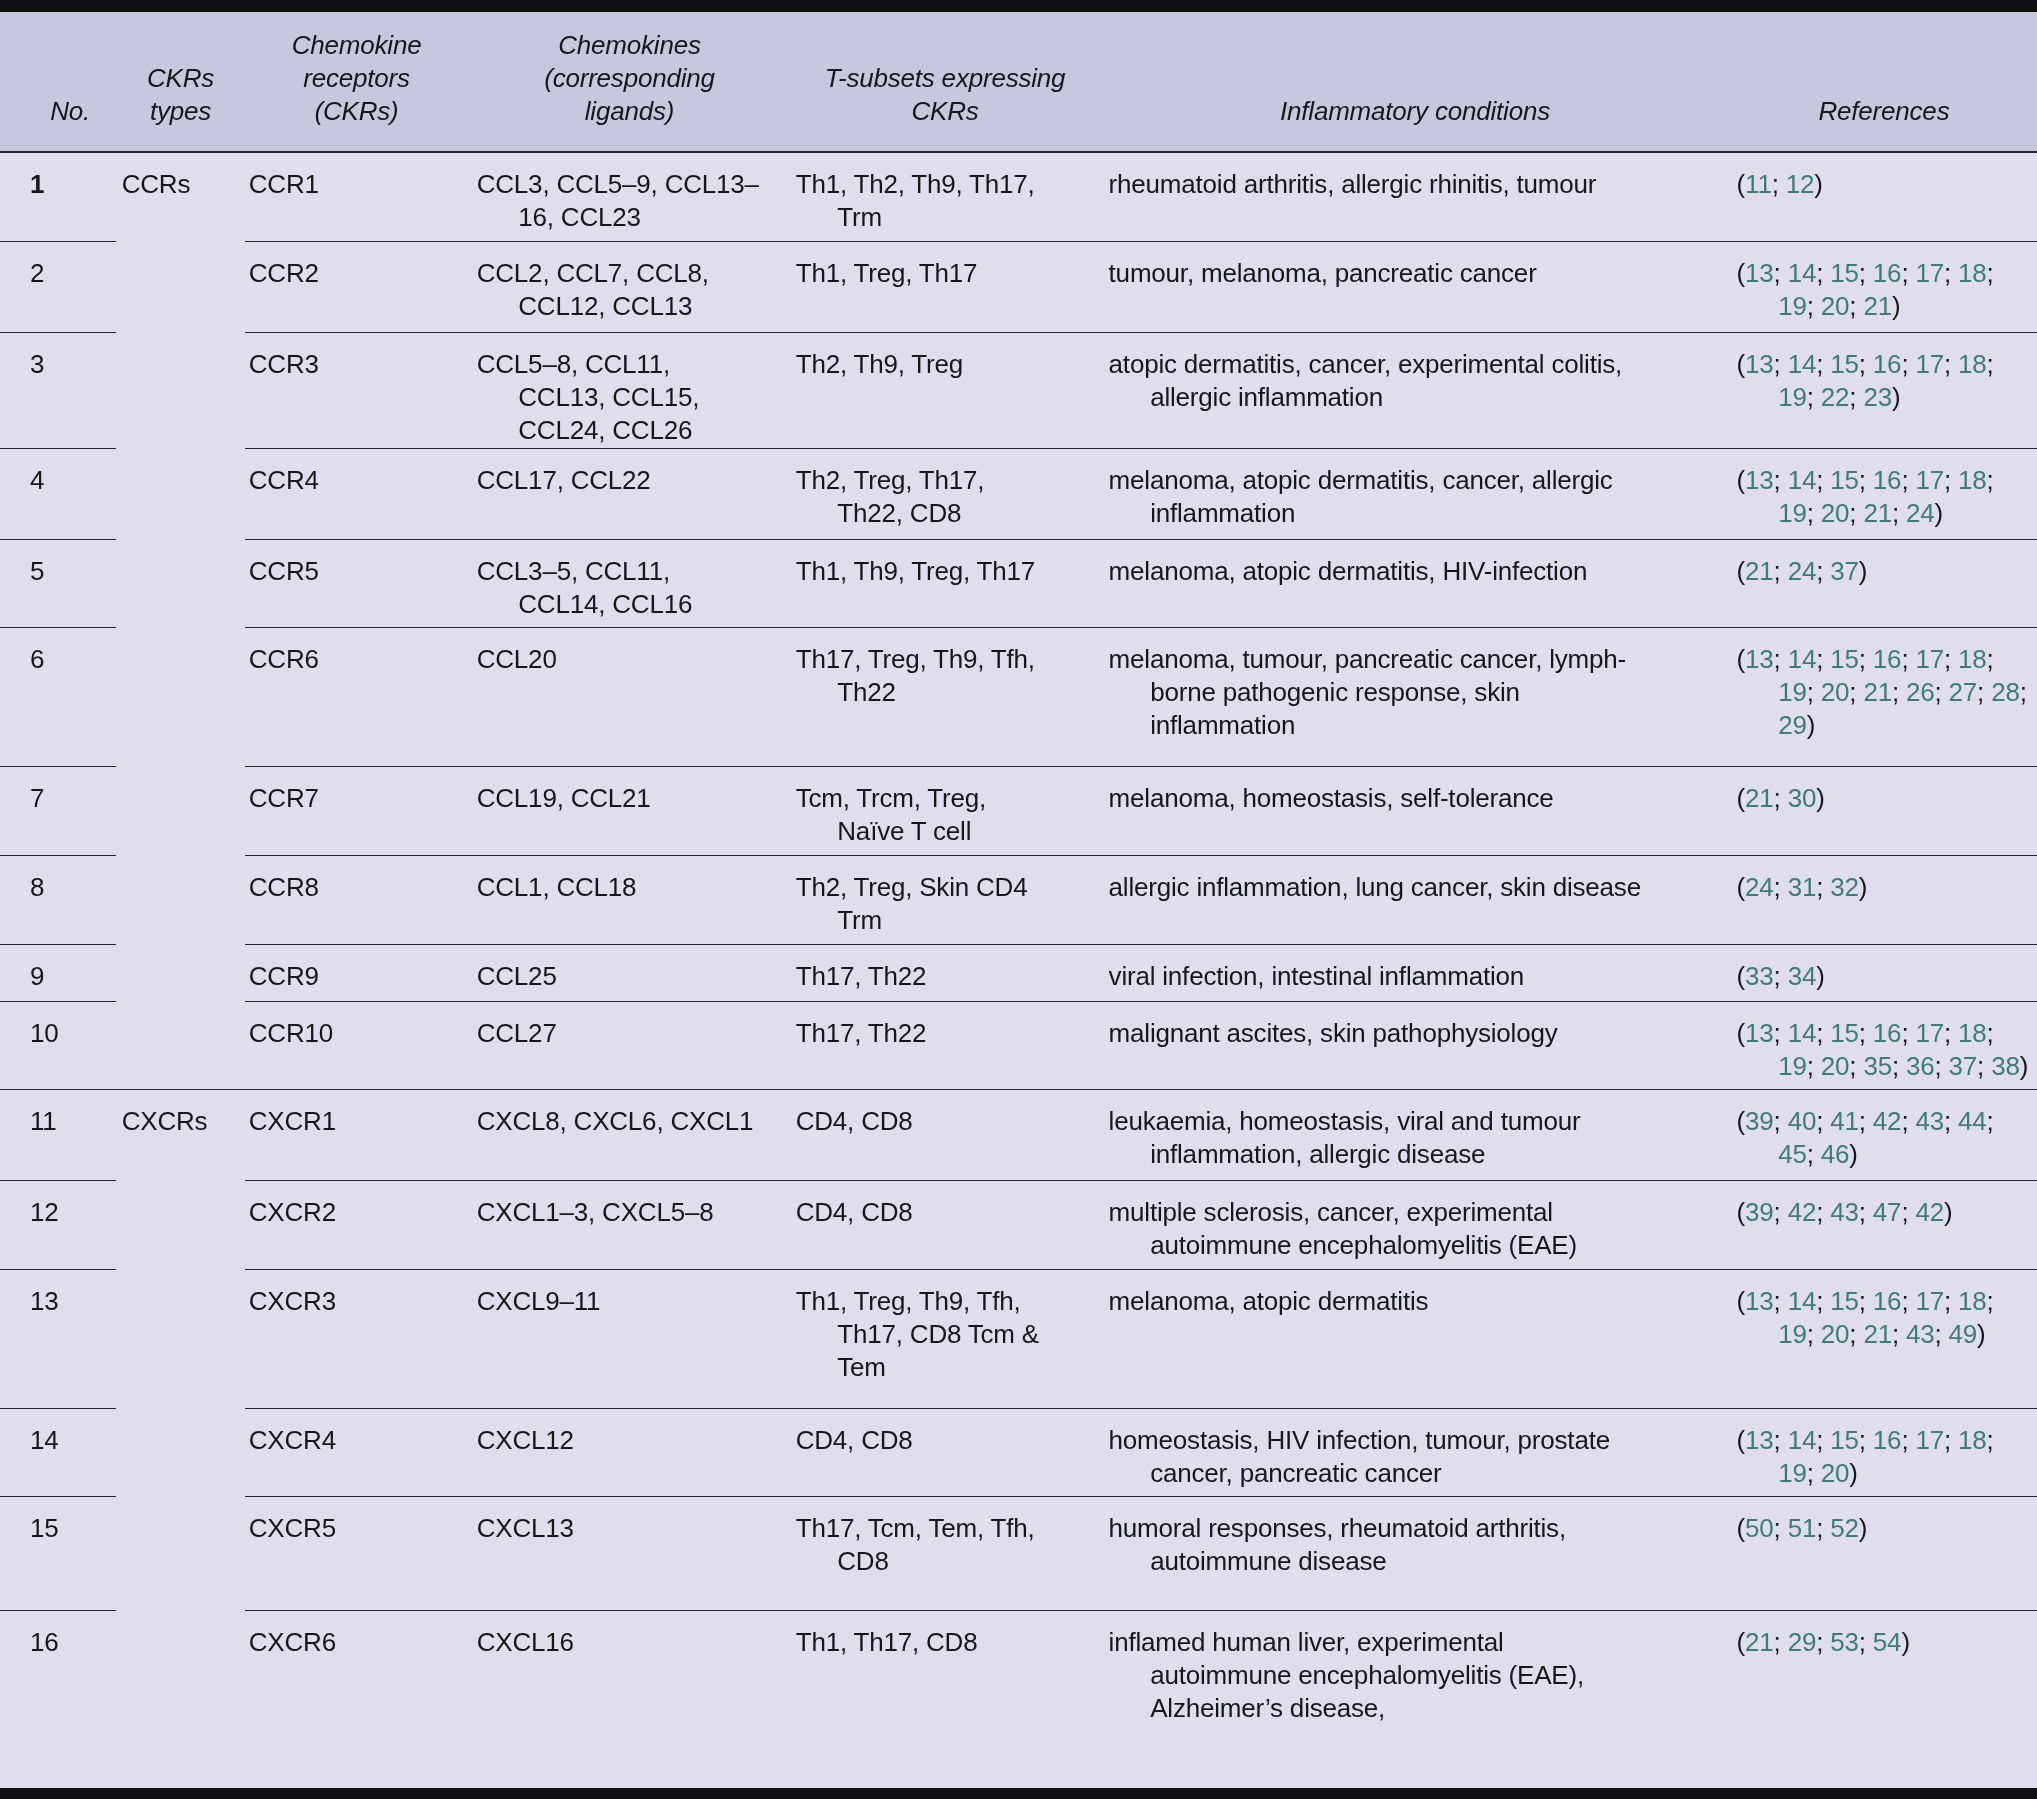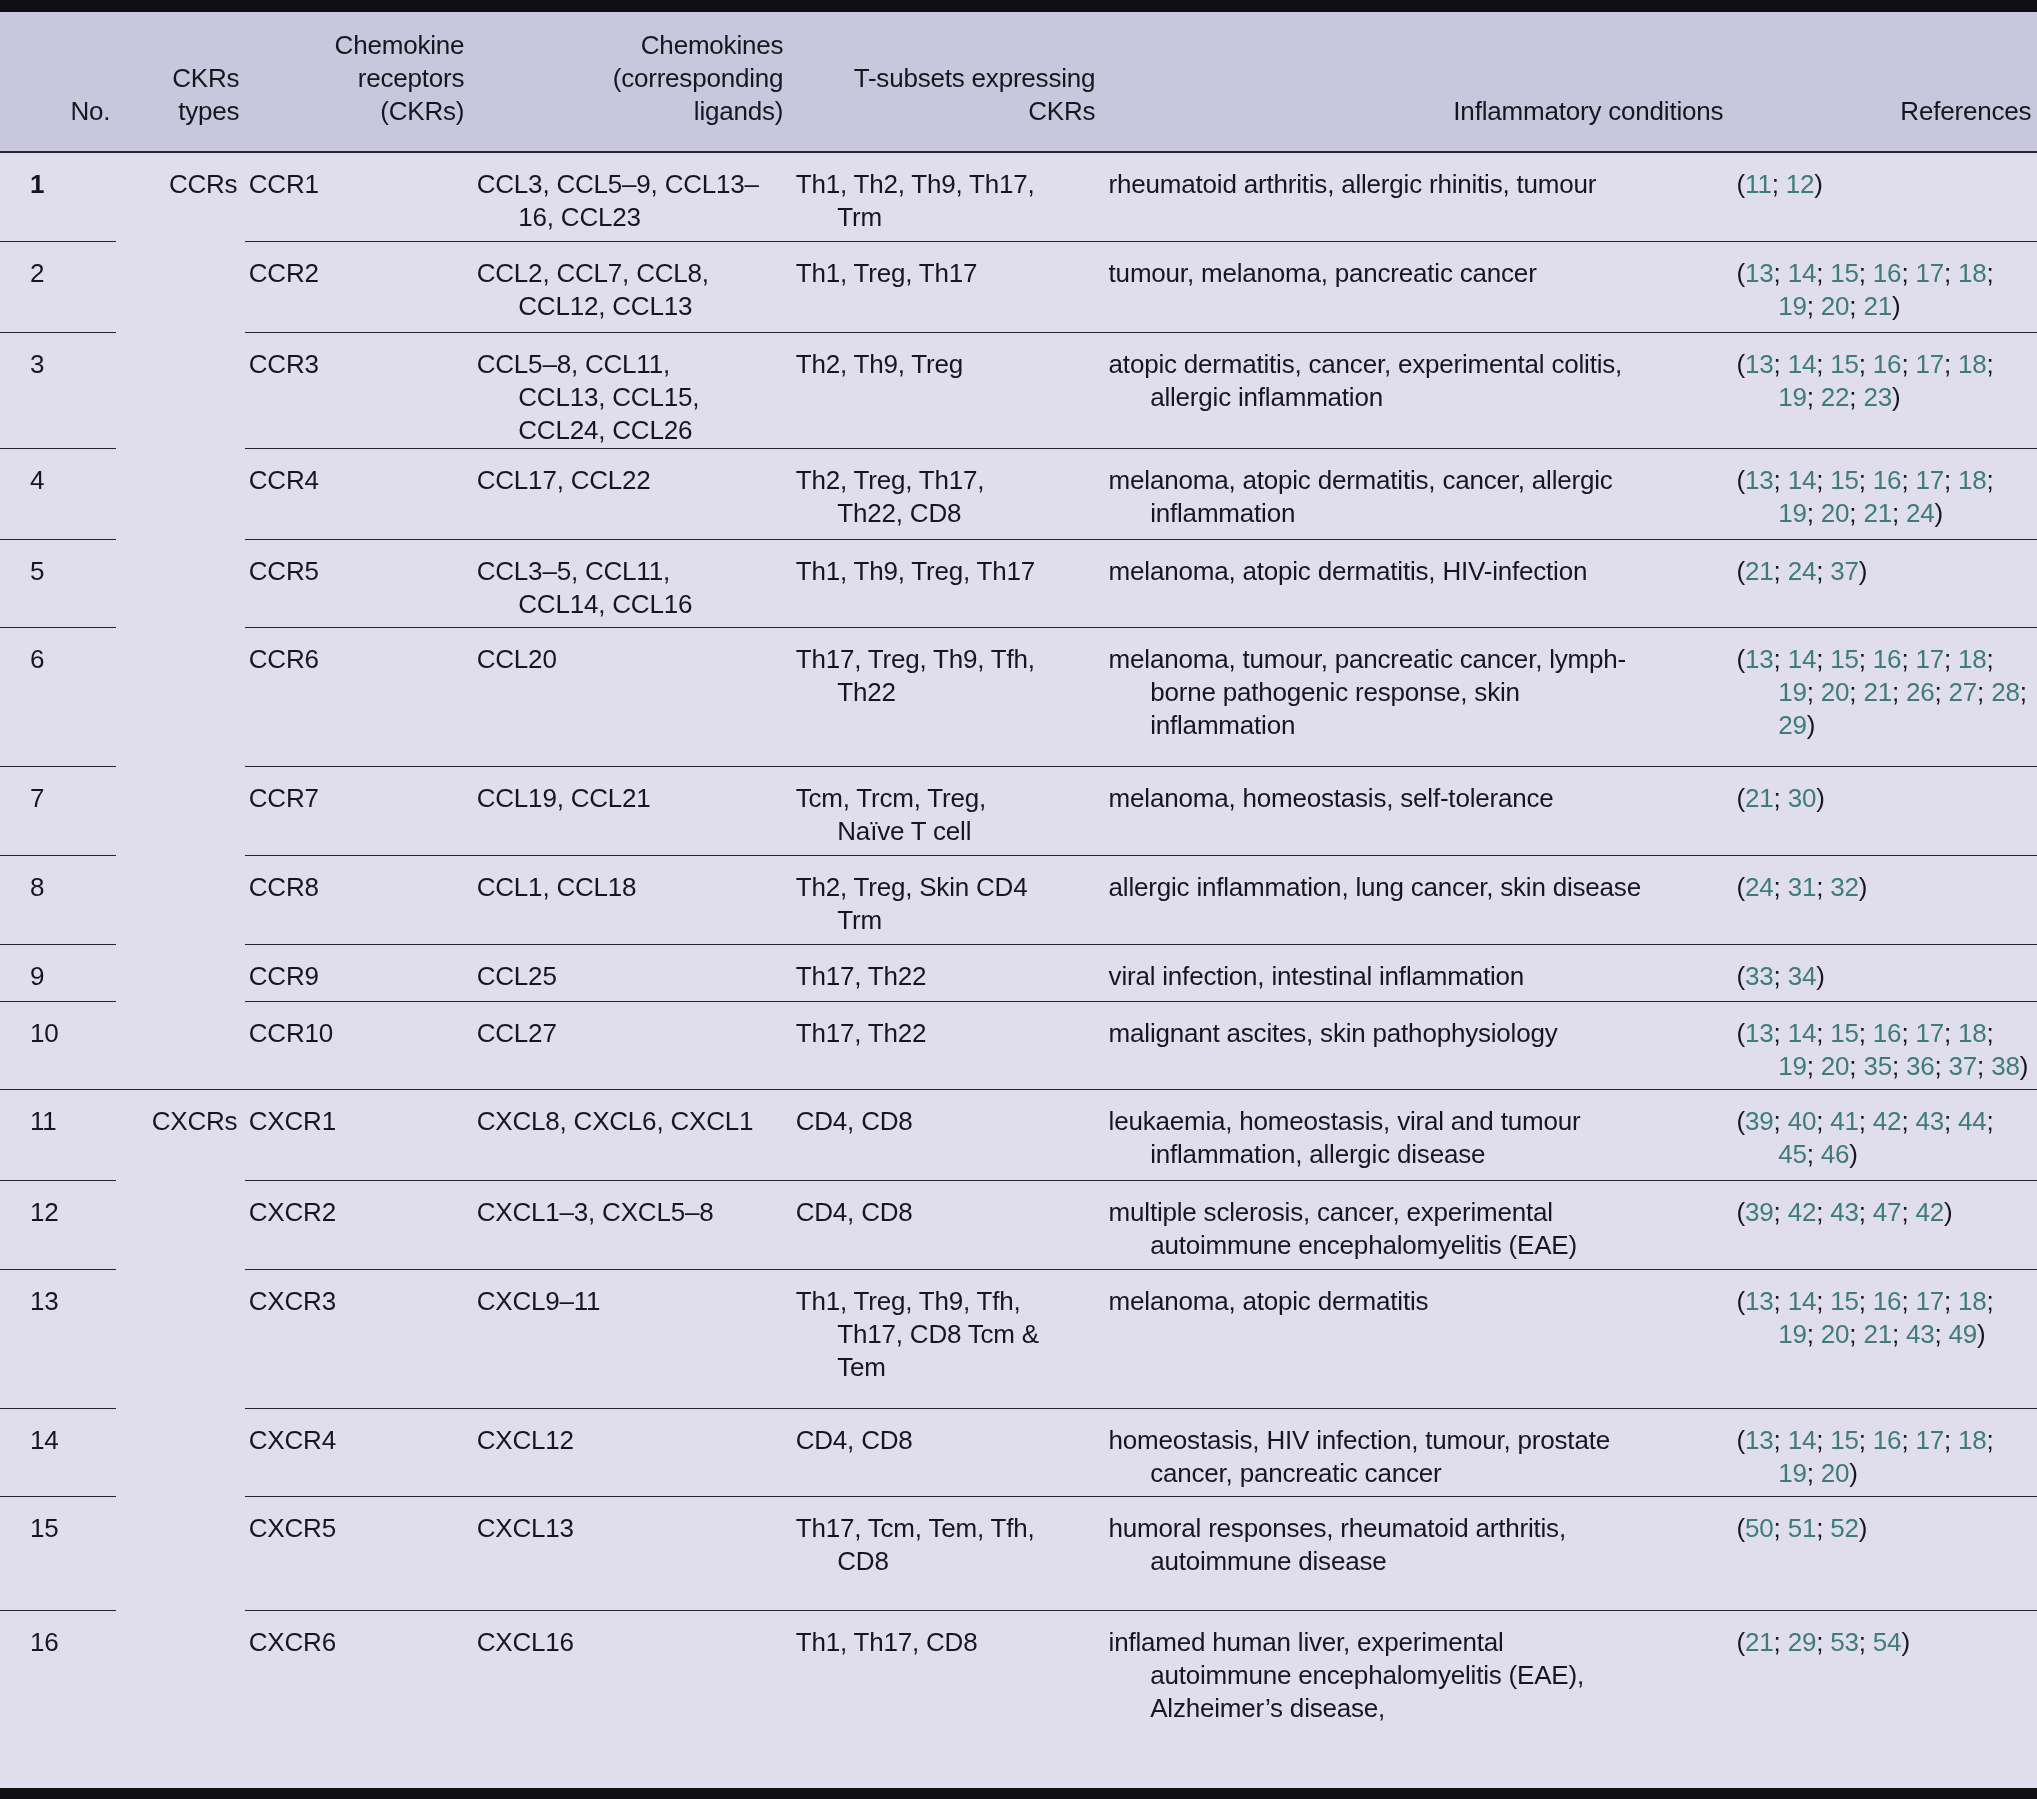--- a/index.html
+++ b/index.html
@@ -23,39 +23,40 @@
   .bar.bottom{bottom:0;}
   table{
     border-collapse:collapse;table-layout:fixed;
     width:2037px;margin-top:12.4px;
     font-size:26px;line-height:33px;
   }
   col.c1{width:116px}col.c2{width:129px}col.c3{width:225px}
   col.c4{width:319px}col.c5{width:312px}col.c6{width:628px}col.c7{width:308px}
   thead th{
     background:var(--header-bg);
-    vertical-align:bottom;text-align:right;font-weight:normal;
+    vertical-align:bottom;text-align:center;font-weight:normal;
     white-space:pre-line;
     padding:17px 5.7px 23px 5.7px;
     border-bottom:2.9px solid var(--divider);
+    font-style:italic;
   }
   thead th.h-no{padding-left:30px;}
   thead th.h-types{padding-left:5.7px;}
   thead th.h-receptor{padding-left:3.8px;}
   thead th.h-refs{padding-left:7.6px;}
   tbody td{
     vertical-align:top;text-align:left;
     white-space:pre-line;
     padding-top:15px;padding-right:7.6px;
     border-top:1.9px solid var(--divider);
   }
   tbody tr:first-child td{border-top:none;}
   
   td.c-no{padding-left:30px;}
-  td.c-types{padding-left:5.7px;text-align:right;}
+  td.c-types{padding-left:5.7px;}
   td.c-receptor{padding-left:calc(3.8px + 1.6em);text-indent:-1.6em;}
   td.c-ligands{padding-left:calc(6.7px + 1.6em);text-indent:-1.6em;margin-left:44px;}
   td.c-tsubsets{padding-left:calc(6.7px + 1.6em);text-indent:-1.6em;}
   td.c-conditions{padding-left:calc(7.6px + 1.6em);text-indent:-1.6em;}
   td.c-refs{padding-left:calc(7.6px + 1.6em);text-indent:-1.6em;white-space:normal;}
   tbody tr:first-child td.c-no{font-weight:bold;}
   .refnum{color:var(--ref);}
   
   tbody tr:nth-child(1){height:89px}
   tbody tr:nth-child(2){height:91px}

